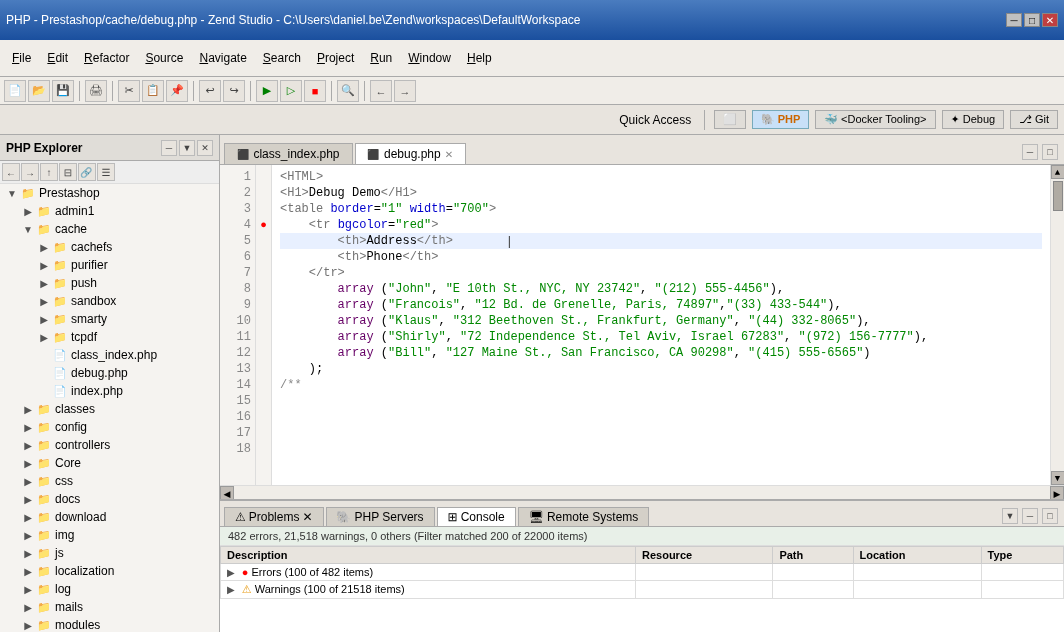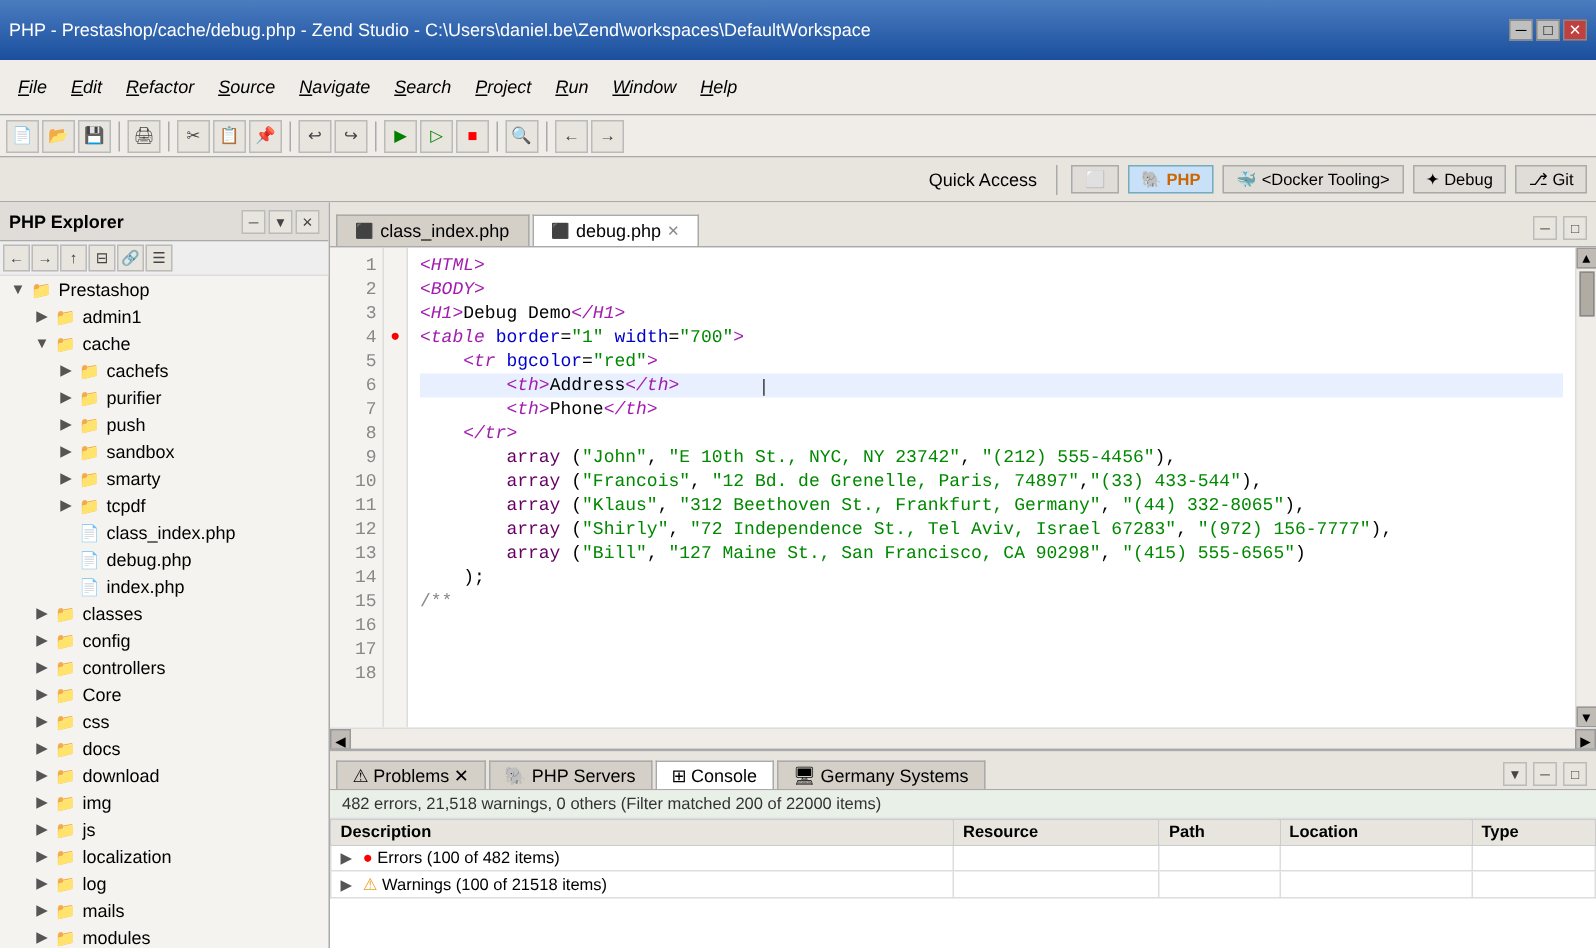--- a/index.html
+++ b/index.html
@@ -25,21 +25,20 @@
 
     
     #menu-bar {
       background: #f0ede8;
       border-bottom: 1px solid #aaa;
       padding: 18px 4px;
       display: flex;
       gap: 0;
       height: 32px;
       align-items: center;
-      font-style: italic;
     }
     .menu-item {
       padding: 2px 8px;
       font-size: 12px;
       cursor: pointer;
       color: #000;
     }
     .menu-item .underline { text-decoration: underline; }
 
     
@@ -179,21 +178,21 @@
       padding: 4px 8px;
       overflow: auto;
       line-height: 16px;
       background: #fff;
     }
     .code-line { white-space: pre; line-height: 16px; }
     .line-num { line-height: 16px; display: block; }
     .kw-php { color: #0000cc; }
     .kw-func { color: #660066; }
     .kw-str { color: #008800; }
-    .kw-tag { color: #a21caf; font-style: italic; }
+    .kw-tag { color: #737373; }
     .kw-attr { color: #0000cc; }
     .kw-val { color: #008800; }
     .kw-comment { color: #888888; }
     .kw-var { color: #000000; }
 
     
     #code-scrollbar {
       width: 14px;
       background: #f0ede8;
       border-left: 1px solid #ddd;
@@ -562,21 +561,20 @@
         <div style="height:16px;"></div>
         <div style="height:16px;"></div>
         <div style="height:16px;"></div>
         <div style="height:16px;"></div>
         <div style="height:16px;"></div>
         <div style="height:16px;"></div>
         <div style="height:16px;"></div>
       </div>
       <div id="code-content">
         <div class="code-line"><span class="kw-tag">&lt;HTML&gt;</span></div>
-        <div class="code-line"><span class="kw-tag">&lt;BODY&gt;</span></div>
         <div class="code-line"><span class="kw-tag">&lt;H1&gt;</span><span>Debug Demo</span><span class="kw-tag">&lt;/H1&gt;</span></div>
         <div class="code-line"><span class="kw-tag">&lt;table</span> <span class="kw-attr">border</span>=<span class="kw-val">"1"</span> <span class="kw-attr">width</span>=<span class="kw-val">"700"</span><span class="kw-tag">&gt;</span></div>
         <div class="code-line">    <span class="kw-tag">&lt;tr</span> <span class="kw-attr">bgcolor</span>=<span class="kw-val">"red"</span><span class="kw-tag">&gt;</span></div>
         <div class="code-line cursor-line">        <span class="kw-tag">&lt;th&gt;</span>Address<span class="kw-tag">&lt;/th&gt;</span><span style="position:relative;"><span style="position:absolute;right:-60px;top:0;color:#333;">|</span></span></div>
         <div class="code-line">        <span class="kw-tag">&lt;th&gt;</span>Phone<span class="kw-tag">&lt;/th&gt;</span></div>
         <div class="code-line">    <span class="kw-tag">&lt;/tr&gt;</span></div>
         <div class="code-line">        <span class="kw-func">array</span> (<span class="kw-str">"John"</span>, <span class="kw-str">"E 10th St., NYC, NY 23742"</span>, <span class="kw-str">"(212) 555-4456"</span>),</div>
         <div class="code-line">        <span class="kw-func">array</span> (<span class="kw-str">"Francois"</span>, <span class="kw-str">"12 Bd. de Grenelle, Paris, 74897"</span>,<span class="kw-str">"(33) 433-544"</span>),</div>
         <div class="code-line">        <span class="kw-func">array</span> (<span class="kw-str">"Klaus"</span>, <span class="kw-str">"312 Beethoven St., Frankfurt, Germany"</span>, <span class="kw-str">"(44) 332-8065"</span>),</div>
         <div class="code-line">        <span class="kw-func">array</span> (<span class="kw-str">"Shirly"</span>, <span class="kw-str">"72 Independence St., Tel Aviv, Israel 67283"</span>, <span class="kw-str">"(972) 156-7777"</span>),</div>
@@ -610,21 +608,21 @@
         <div class="bottom-tab">
           <span>🐘</span>
           <span>PHP Servers</span>
         </div>
         <div class="bottom-tab active">
           <span>⊞</span>
           <span>Console</span>
         </div>
         <div class="bottom-tab">
           <span>🖥</span>
-          <span>Germany Systems</span>
+          <span>Remote Systems</span>
         </div>
         <div style="flex:1;"></div>
         <div class="tb-btn" style="width:16px;height:16px;font-size:9px;margin:auto 2px;">▼</div>
         <div class="tb-btn" style="width:16px;height:16px;font-size:9px;margin:auto 2px;">─</div>
         <div class="tb-btn" style="width:16px;height:16px;font-size:9px;margin:auto 2px;">□</div>
       </div>
       <div id="bottom-content">
         <div id="error-summary">482 errors, 21,518 warnings, 0 others (Filter matched 200 of 22000 items)</div>
         <div id="error-table">
           <table>

